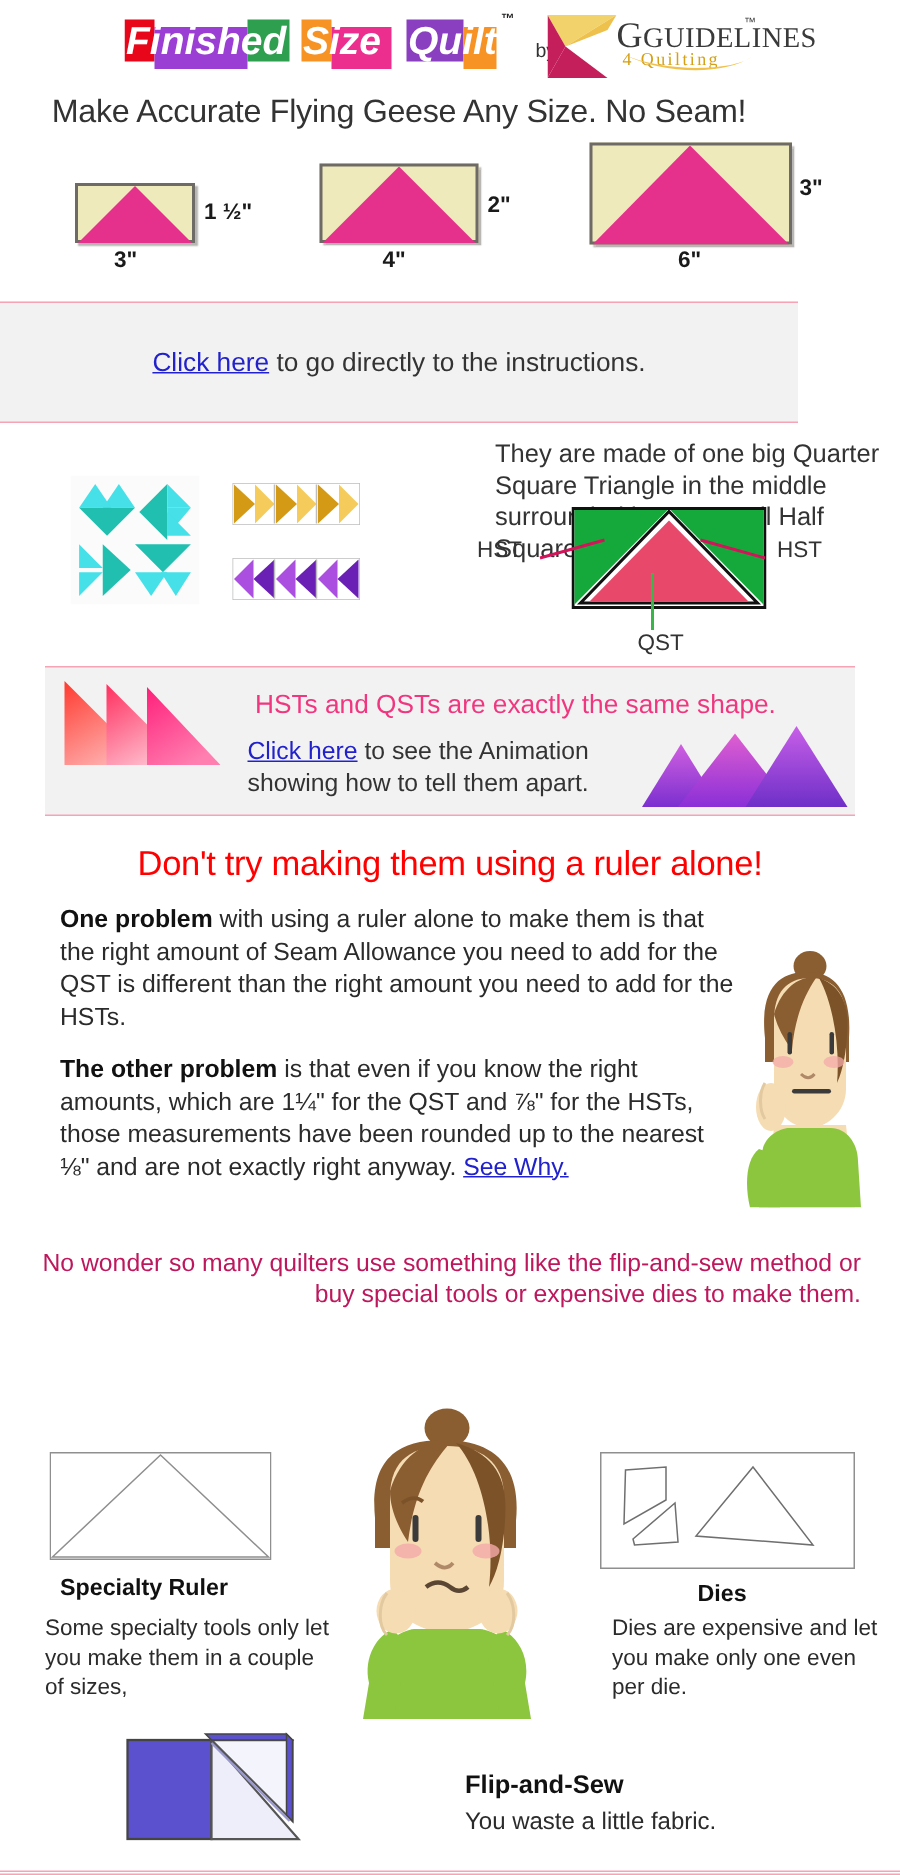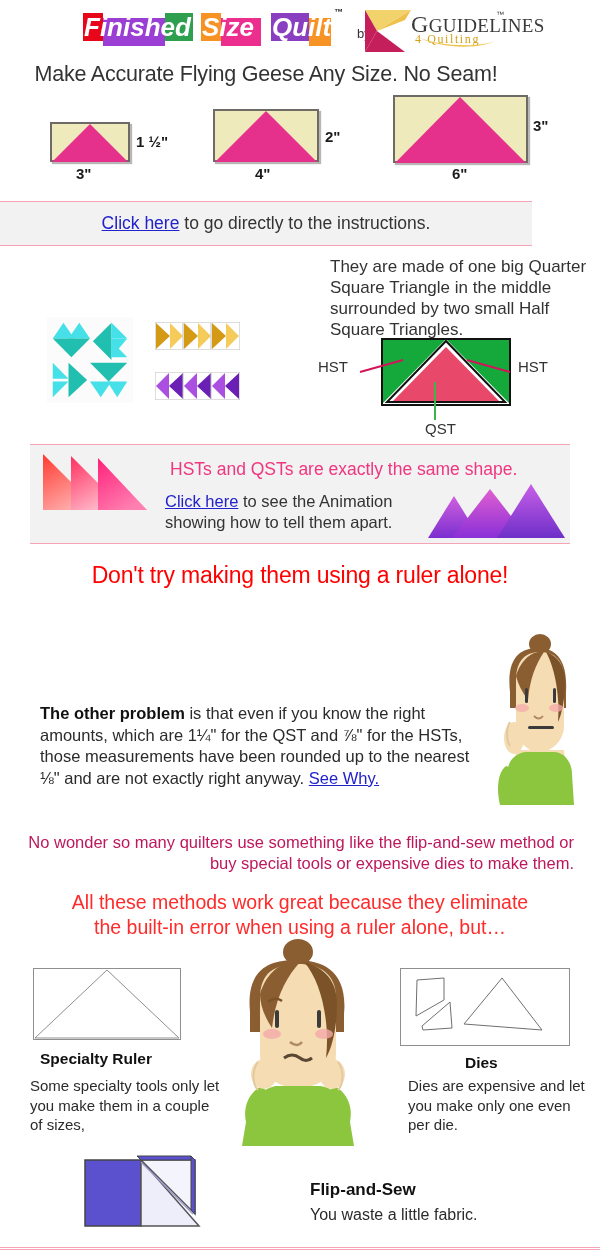--- a/index.html
+++ b/index.html
@@ -54,21 +54,21 @@
     background:#eeeabc;
     box-shadow:2px 2px 1px rgba(100,95,90,0.45);
   }
   .goose .tri {
     position:absolute; inset:0;
   }
   .dim {
     position:absolute; font-size:15px; font-weight:bold; color:#1a1a1a;
   }
   .band {
-    background:#f2f2f2; padding:11px 0; text-align:center;
+    background:#f2f2f2; padding:29px 0; text-align:center;
     border-top:1.5px solid #f5a3b5; border-bottom:1.5px solid #f5a3b5;
   }
   .band-text { font-size:17.5px; color:#333; }
   a.link { color:#2222cc; text-decoration:underline; }
 
   
   .info { position:relative; height:200px; }
   .col-text { position:absolute; font-size:17px; line-height:21px; color:#333; }
   .left-text { left:48px; top:10px; width:250px; }
   .right-text { left:330px; top:10px; width:260px; }
@@ -292,20 +292,23 @@
         </linearGradient>
       </defs>
       <polygon points="52,26 104,110 0,110" fill="url(#p1)"></polygon>
       <polygon points="124,12 200,110 48,110" fill="url(#p2)"></polygon>
       <polygon points="206,2 274,110 138,110" fill="url(#p3)"></polygon>
     </svg>
   </div>
 
   <div class="warn" style="position:absolute; left:0; top:562px; width:600px;">Don't try making them using a ruler alone!</div>
 
+  <div class="para-block body-text" style="top:603px;">
+    <span class="bold">One problem</span><span> with using a ruler alone to make them is that the right amount of Seam Allowance you need to add for the QST is different than the right amount you need to add for the HSTs.</span>
+  </div>
 
   <div class="para-block body-text" style="top:703px;">
     <span class="bold">The other problem</span><span> is that even if you know the right amounts, which are 1¼" for the QST and ⅞" for the HSTs, those measurements have been rounded up to the nearest ⅛" and are not exactly right anyway. </span><a class="link" href="#">See Why.</a>
   </div>
 
   <svg style="position:absolute;left:492px;top:630px;" width="90" height="175" viewBox="0 0 90 175">
     <ellipse cx="48" cy="14" rx="11" ry="10" fill="#8b5e32"></ellipse>
     <path d="M18,62 C14,26 30,18 46,18 C64,18 76,30 74,62 L74,78 L18,78 Z" fill="#8b5e32"></path>
     <path d="M24,50 C24,28 36,22 48,22 C62,22 72,30 72,50 L72,96 C72,112 58,122 48,122
              C36,122 24,112 24,96 Z" fill="#f5dcb3"></path>
@@ -319,24 +322,20 @@
     <rect x="36" y="96" width="26" height="3" rx="1.5" fill="#3b3b3b"></rect>
     <path d="M24,120 L20,175 L78,175 L72,120 Z" fill="#f5dcb3"></path>
     <path d="M16,140 C16,128 28,122 34,122 L62,122 C72,122 80,132 80,144 L82,175 L14,175 Z" fill="#8cc63f"></path>
     <path d="M14,136 C6,142 4,158 8,175 L28,175 L26,140 Z" fill="#8cc63f"></path>
     <ellipse cx="22" cy="108" rx="10" ry="16" fill="#f5dcb3"></ellipse>
     <path d="M18,92 C14,98 14,110 18,116" stroke="#e3c9a0" stroke-width="2" fill="none"></path>
   </svg>
 
   <div class="center-gray" style="position:absolute; left:26px; top:832px; width:548px;">No wonder so many quilters use something like the flip-and-sew method or buy special tools or expensive dies to make them.</div>
 
-  <div class="center-red" style="position:absolute; left:20px; top:890px; width:560px;">
-    <span>All these methods work great because they eliminate</span><br>
-    <span>the built-in error when using a ruler alone, but…</span>
-  </div>
 
   <svg style="position:absolute;left:33px;top:968px;" width="148" height="72" viewBox="0 0 148 72">
     <rect x="0.5" y="0.5" width="147" height="71" fill="#ffffff" stroke="#8f8f8f" stroke-width="1"></rect>
     <polygon points="74,2 146,70 2,70" fill="none" stroke="#8f8f8f" stroke-width="1"></polygon>
   </svg>
   <div class="cap-bold" style="left:40px; top:1050px;">Specialty Ruler</div>
   <div class="cap-body" style="left:30px; top:1076px; width:195px;">Some specialty tools only let you make them in a couple of sizes,</div>
 
   <svg style="position:absolute;left:400px;top:968px;" width="170" height="78" viewBox="0 0 170 78">
     <rect x="0.5" y="0.5" width="169" height="77" fill="#ffffff" stroke="#8f8f8f" stroke-width="1"></rect>

